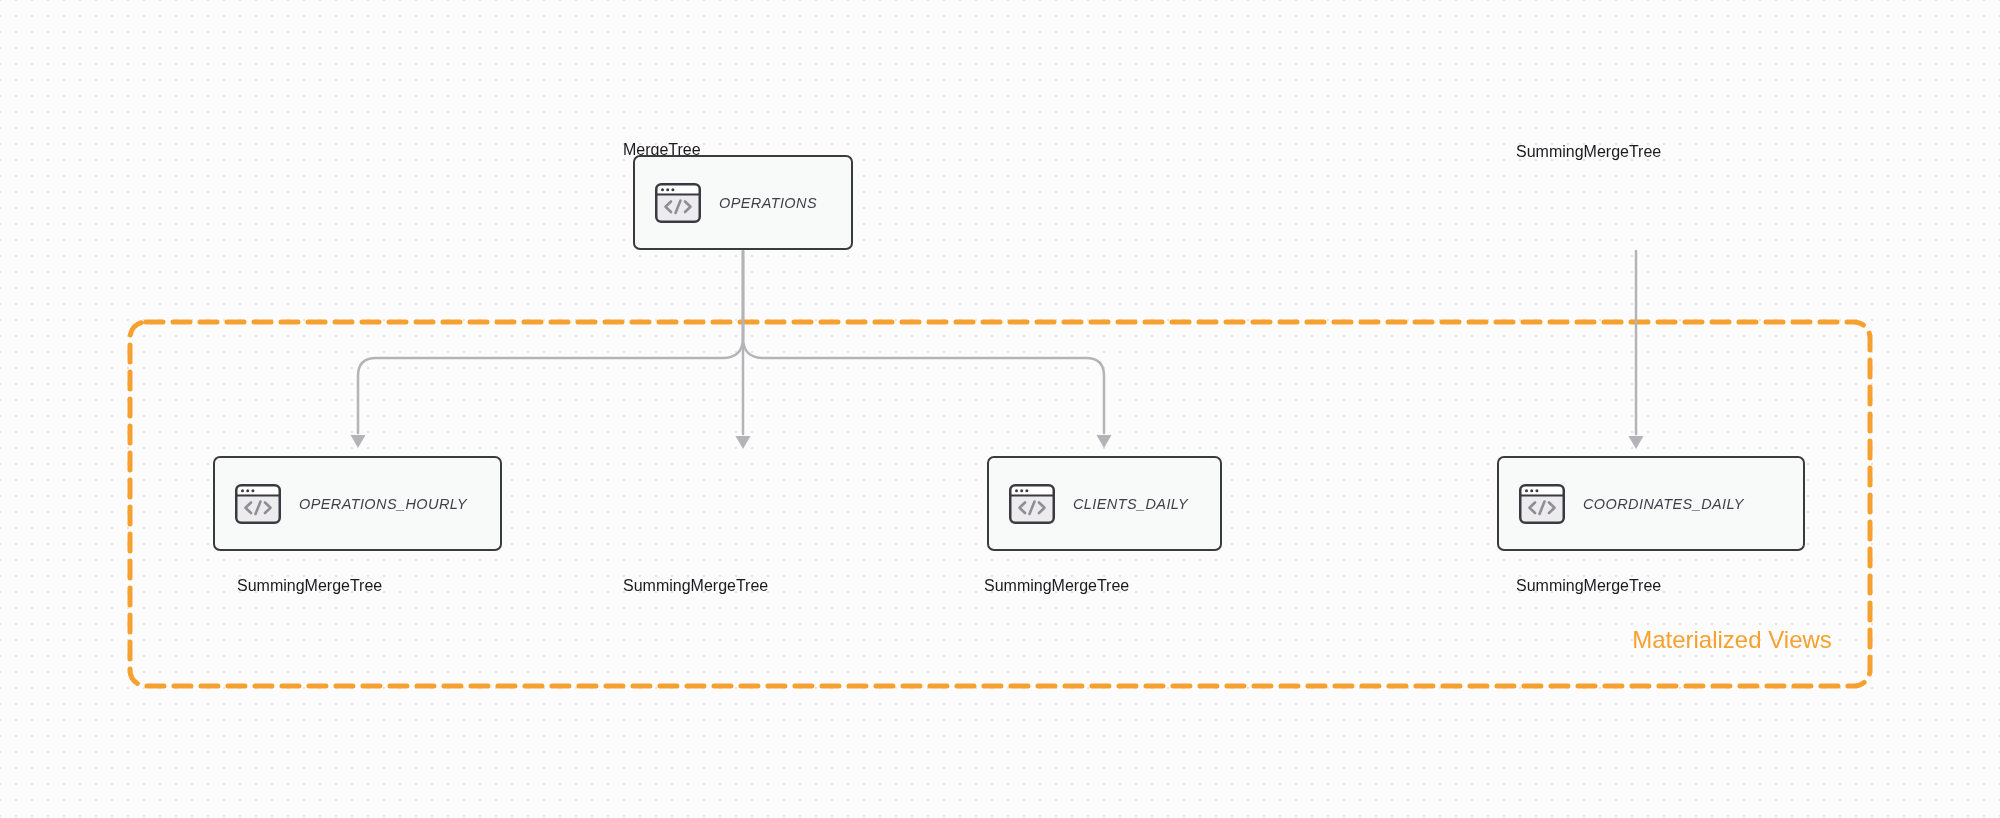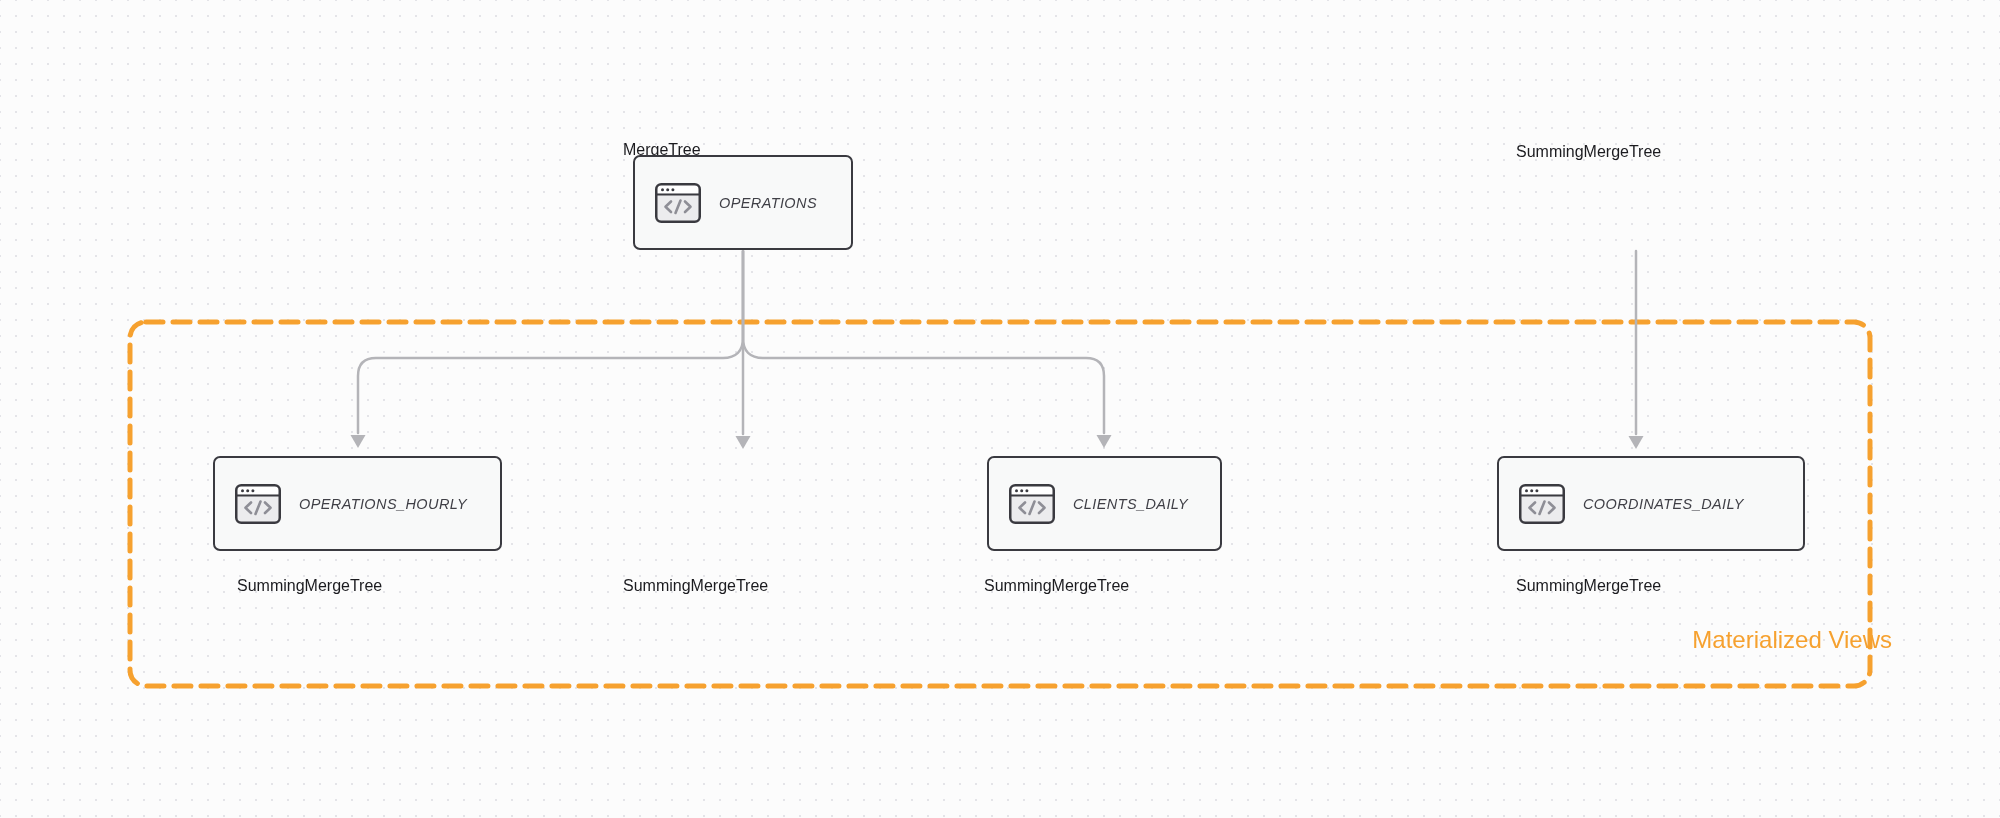--- a/index.html
+++ b/index.html
@@ -50,21 +50,21 @@
     text-align: left;
     font-size: 16px;
     color: #1b1b1f;
     white-space: nowrap;
     margin-top: 16px;
   }
 
   .group-label {
     position: absolute;
     width: 320px;
-    text-align: right;
+    text-align: center;
     font-size: 24px;
     font-weight: 500;
     color: #f6a12f;
     white-space: nowrap;
   }
 </style>
 </head>
 <body>
 
 <div id="canvas">

